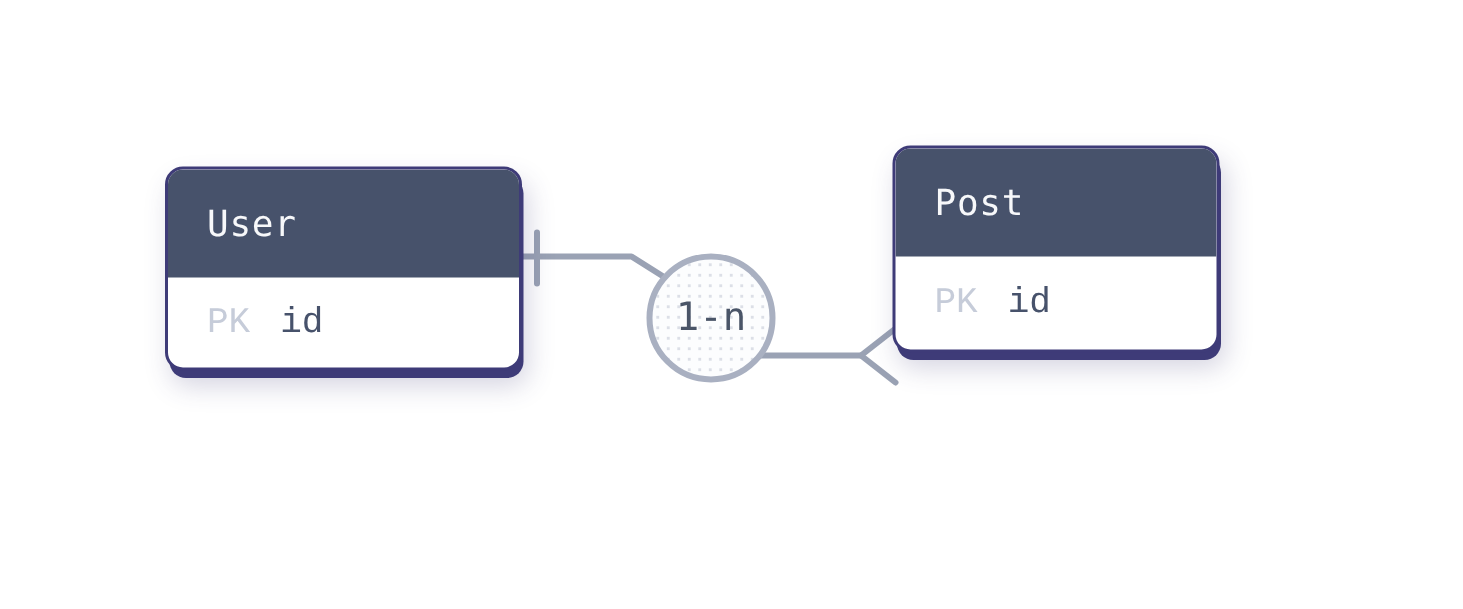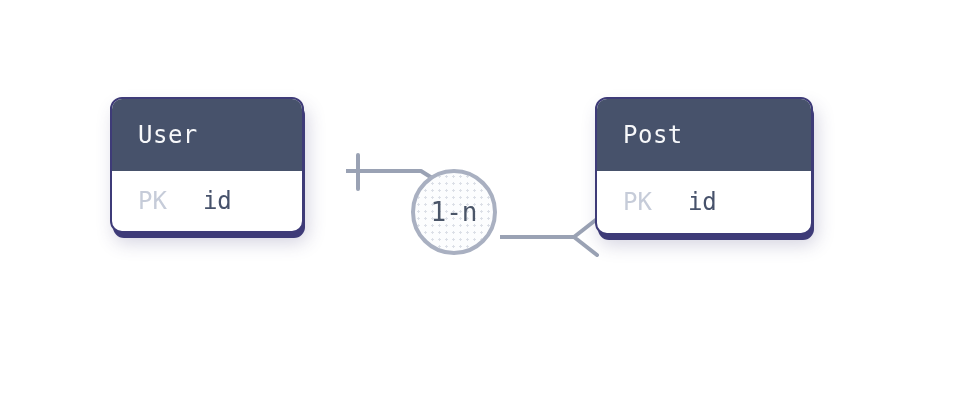--- a/index.html
+++ b/index.html
@@ -25,54 +25,55 @@
   .entity-card {
     position: absolute;
     box-sizing: border-box;
     background: var(--card-bg, #ffffff);
     border: 2px solid var(--card-border, #3e3b78);
     border-radius: 12px;
     box-shadow: 2px 6px 0 -1px var(--card-border, #3e3b78),
                 4px 10px 18px rgba(62, 59, 120, 0.22);
     overflow: hidden;
   }
-  .entity-card.user { left: 110px; top: 97px; width: 194px; }
+  .entity-card.user { left: 110px; top: 111px; width: 238px; }
   .entity-card.post { left: 595px; top: 97px; width: 218px; }
   .entity-header {
     height: 72px;
     background: var(--header-bg, #47526b);
     color: var(--header-text, #f7f8fa);
     display: flex;
     align-items: center;
     padding: 0 26px;
     font-size: 24px;
     letter-spacing: 0.5px;
   }
   .field-row {
     height: 62px;
     display: flex;
     align-items: center;
     padding: 16px 26px;
-    gap: 36px;
+    gap: 20px;
     font-size: 24px;
     box-sizing: border-box;
+    font-family: Liberation Mono, monospace;
   }
   .entity-card.user .field-row { height: 60px; }
   .field-row + .field-row {
     border-top: 2px solid var(--row-divider, #e7ebf1);
   }
   .field-key {
     color: var(--key-text, #c6ccd9);
   }
   .field-name {
     color: var(--field-text, #47526b);
   }
   .relationship-badge {
     position: absolute;
-    left: 411px;
+    left: 431px;
     top: 169px;
     width: 86px;
     height: 86px;
     box-sizing: border-box;
     border: 4px solid var(--circle-border, #a9b0c1);
     border-radius: 50%;
     background-color: var(--circle-bg, #fcfdfe);
     background-image: radial-gradient(rgba(160, 168, 189, 0.35) 1px, transparent 1.2px);
     background-size: 7px 7px;
     display: flex;

